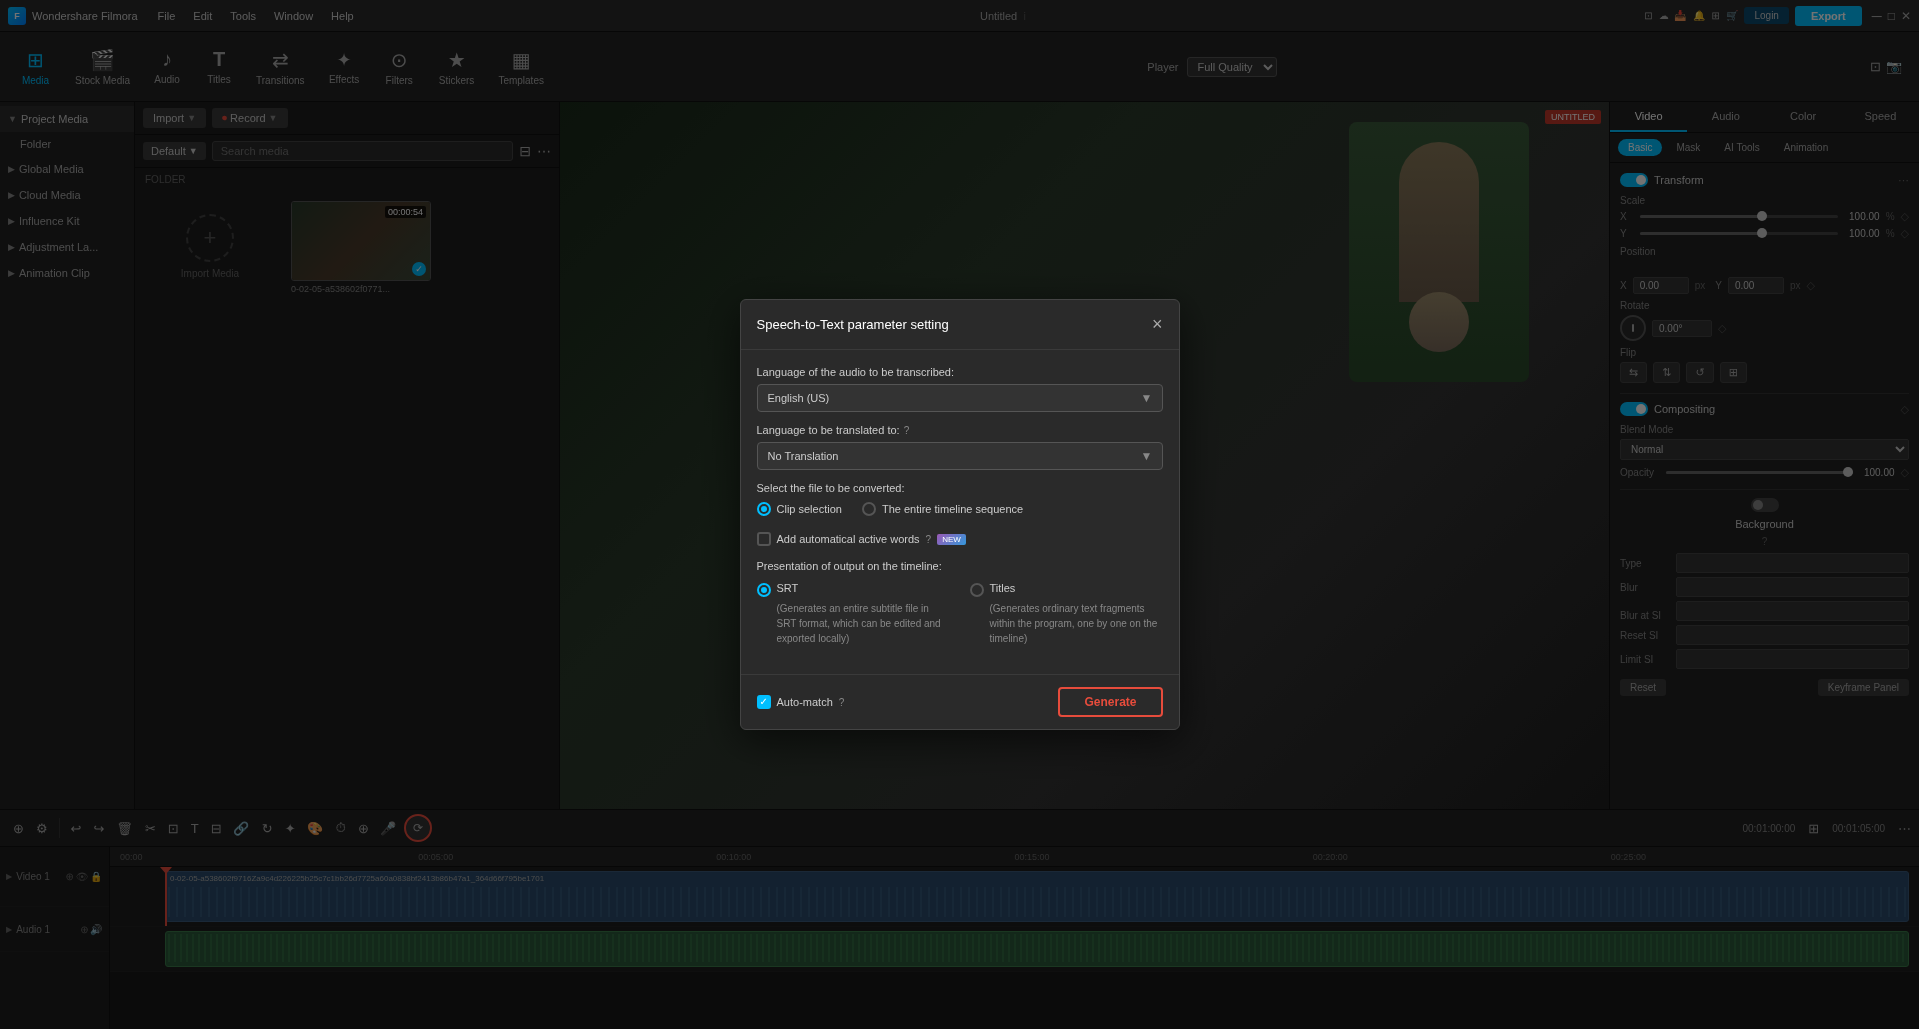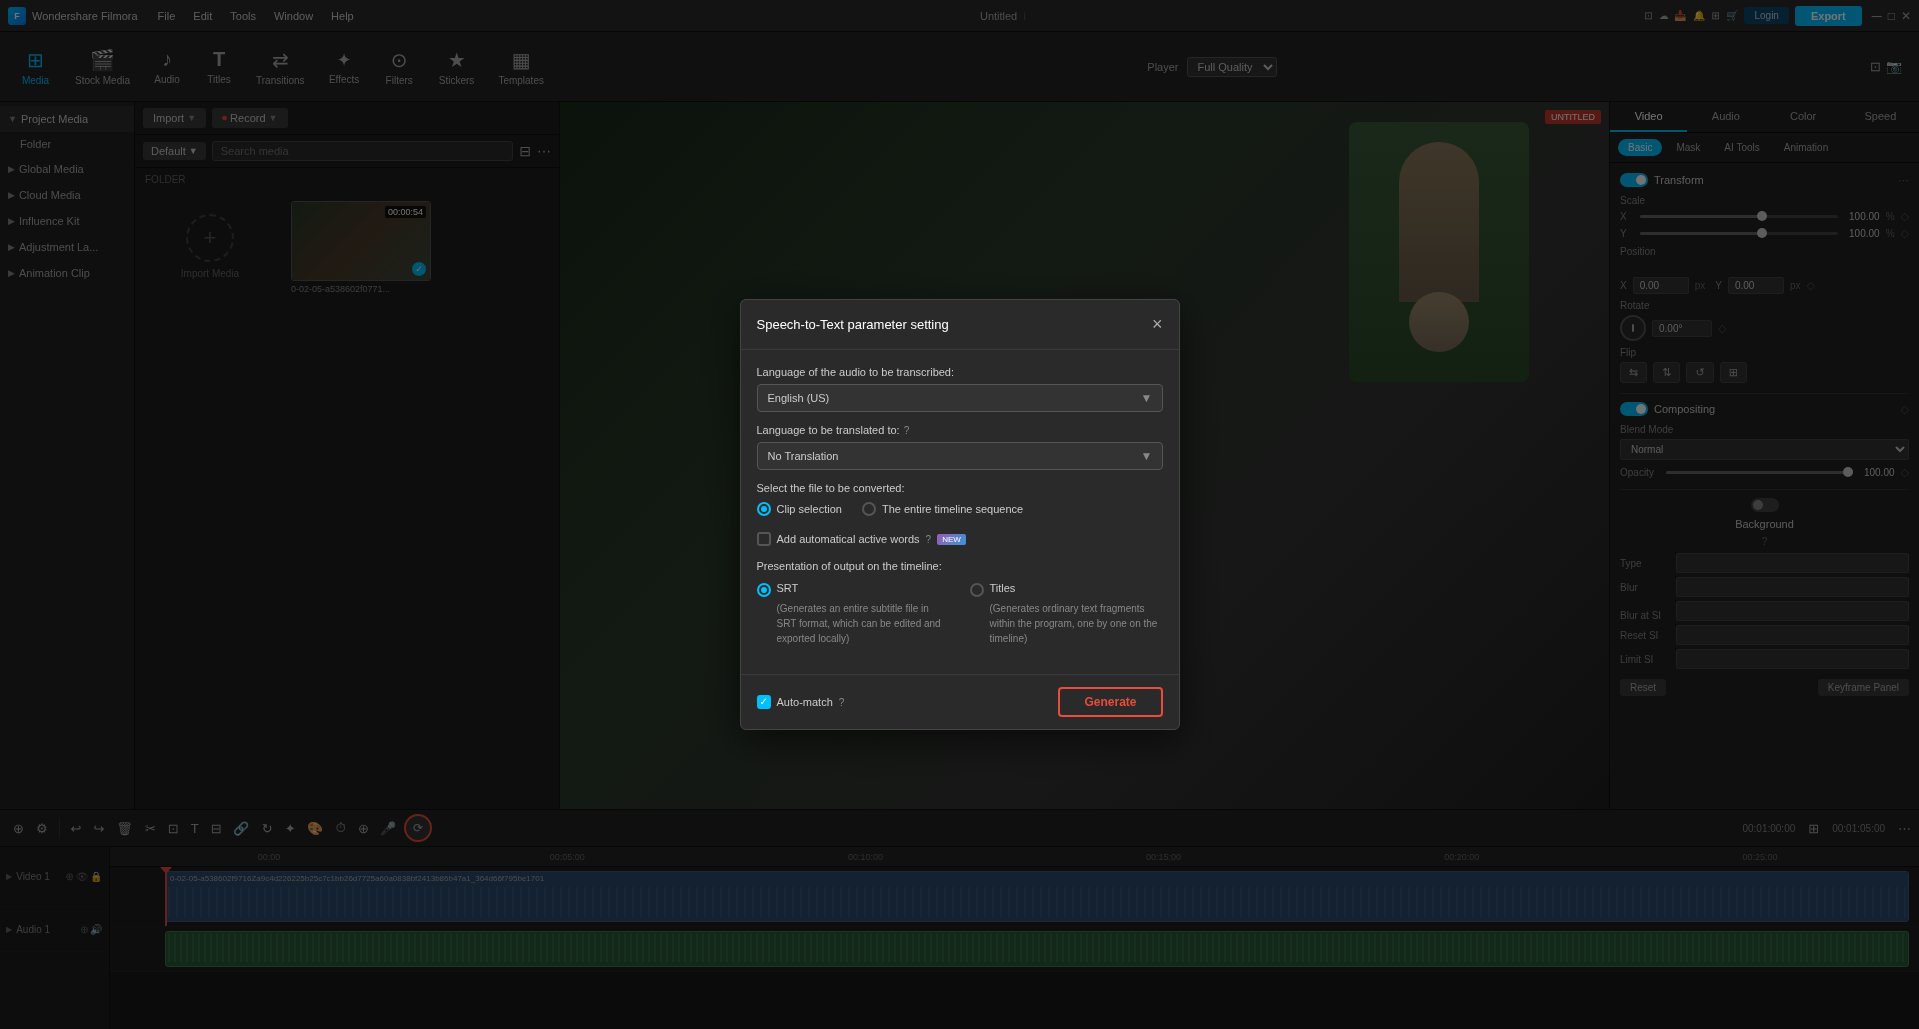--- a/index.html
+++ b/index.html
@@ -376,21 +376,21 @@
         <span>Audio 1</span>
         <div style="display:flex;gap:2px;margin-left:auto;">
           <span style="font-size:10px;color:#666;cursor:pointer;">⊕</span>
           <span style="font-size:10px;color:#666;cursor:pointer;">🔊</span>
         </div>
       </div>
     </div>
 
     <div style="flex:1;display:flex;flex-direction:column;overflow:hidden;">
 
-      <div style="height:20px;background:#252525;border-bottom:1px solid #111;display:flex;align-items:center;padding:0 10px;gap:0;overflow:hidden;text-align:center;">
+      <div style="height:20px;background:#252525;border-bottom:1px solid #111;display:flex;align-items:center;padding:0 10px;gap:0;overflow:hidden;">
         <span style="color:#666;font-size:9px;flex:1;">00:00</span>
         <span style="color:#666;font-size:9px;flex:1;">00:05:00</span>
         <span style="color:#666;font-size:9px;flex:1;">00:10:00</span>
         <span style="color:#666;font-size:9px;flex:1;">00:15:00</span>
         <span style="color:#666;font-size:9px;flex:1;">00:20:00</span>
         <span style="color:#666;font-size:9px;flex:1;">00:25:00</span>
       </div>
 
       <div style="flex:1;background:#1a1a1a;position:relative;">
 

